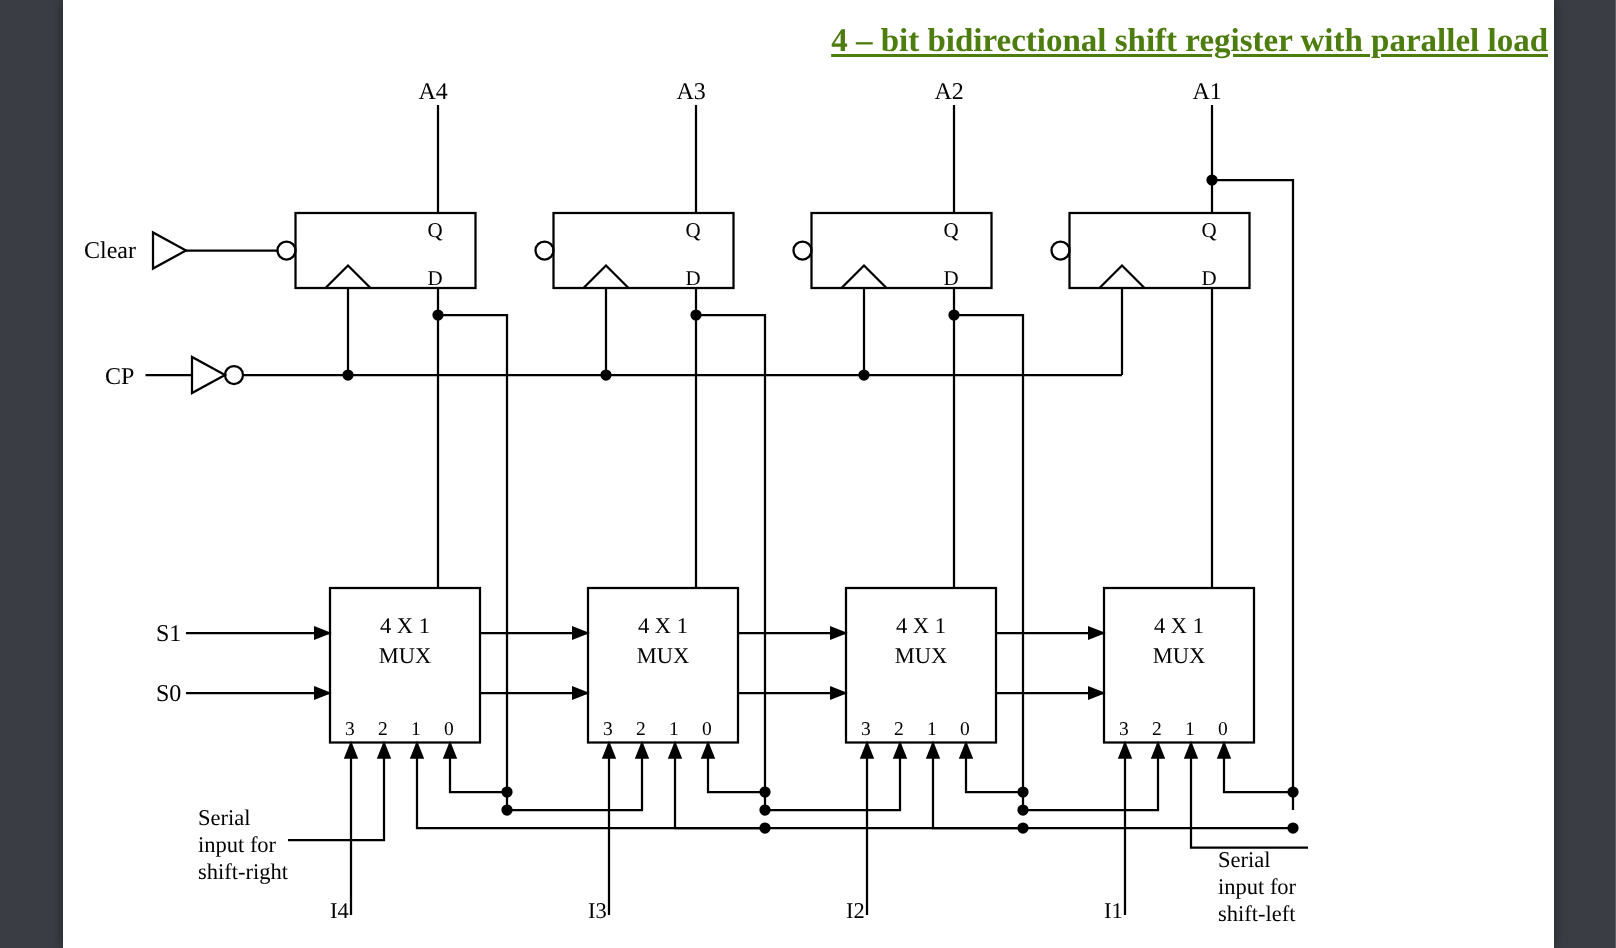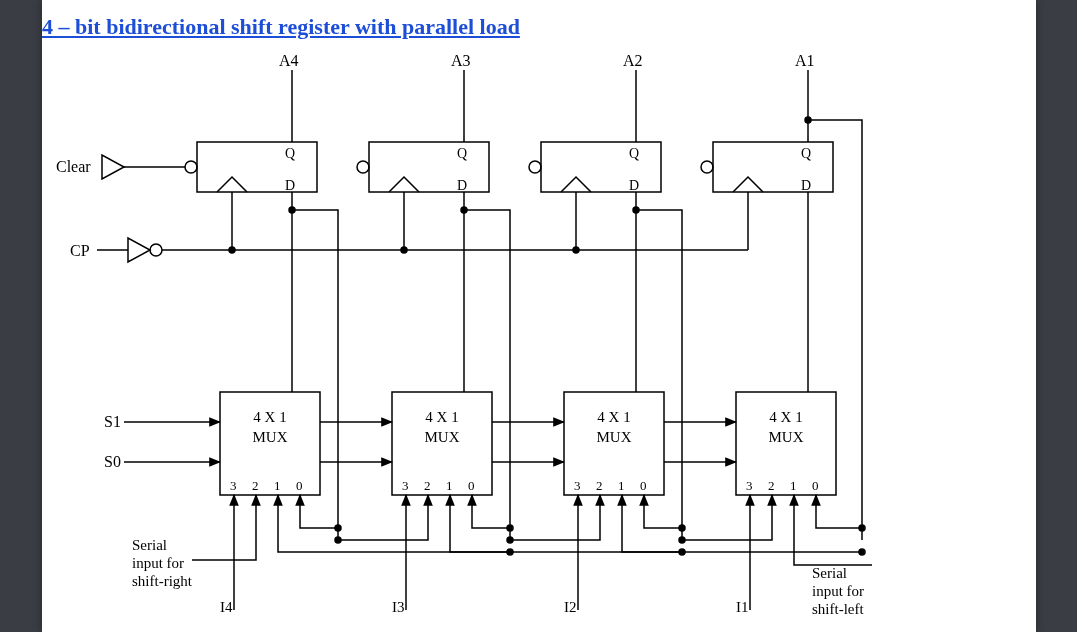--- a/index.html
+++ b/index.html
@@ -1,18 +1,18 @@
 <!DOCTYPE html>
 <html><head>
 <meta charset="utf-8">
 <style>
   html,body{margin:0;padding:0;background:#3a3e44;font-family:"Times New Roman",serif}
   .viewport{width:1077px;height:632px;position:relative;background:#3a3e44}
   .page{position:absolute;left:42px;top:0;width:994px;height:632px;background:#fff;box-shadow:0 0 8px rgba(0,0,0,.4)}
-  .title{position:absolute;top:14px;left:0;right:16px;text-align:left;font-size:22px;font-weight:700;color:#1d4ed8;text-decoration:underline}
+  .title{position:absolute;top:14px;left:0;right:4px;text-align:right;font-size:22px;font-weight:700;color:#4d7c0f;text-decoration:underline}
   .canvas{position:absolute;left:0;top:0;width:994px;height:632px}
   text{font-family:"Times New Roman",serif}
 </style>
 </head>
 <body>
 <div class="viewport">
 <div class="page">
 
 <div class="title">4 – bit bidirectional shift register with parallel load</div>
 

